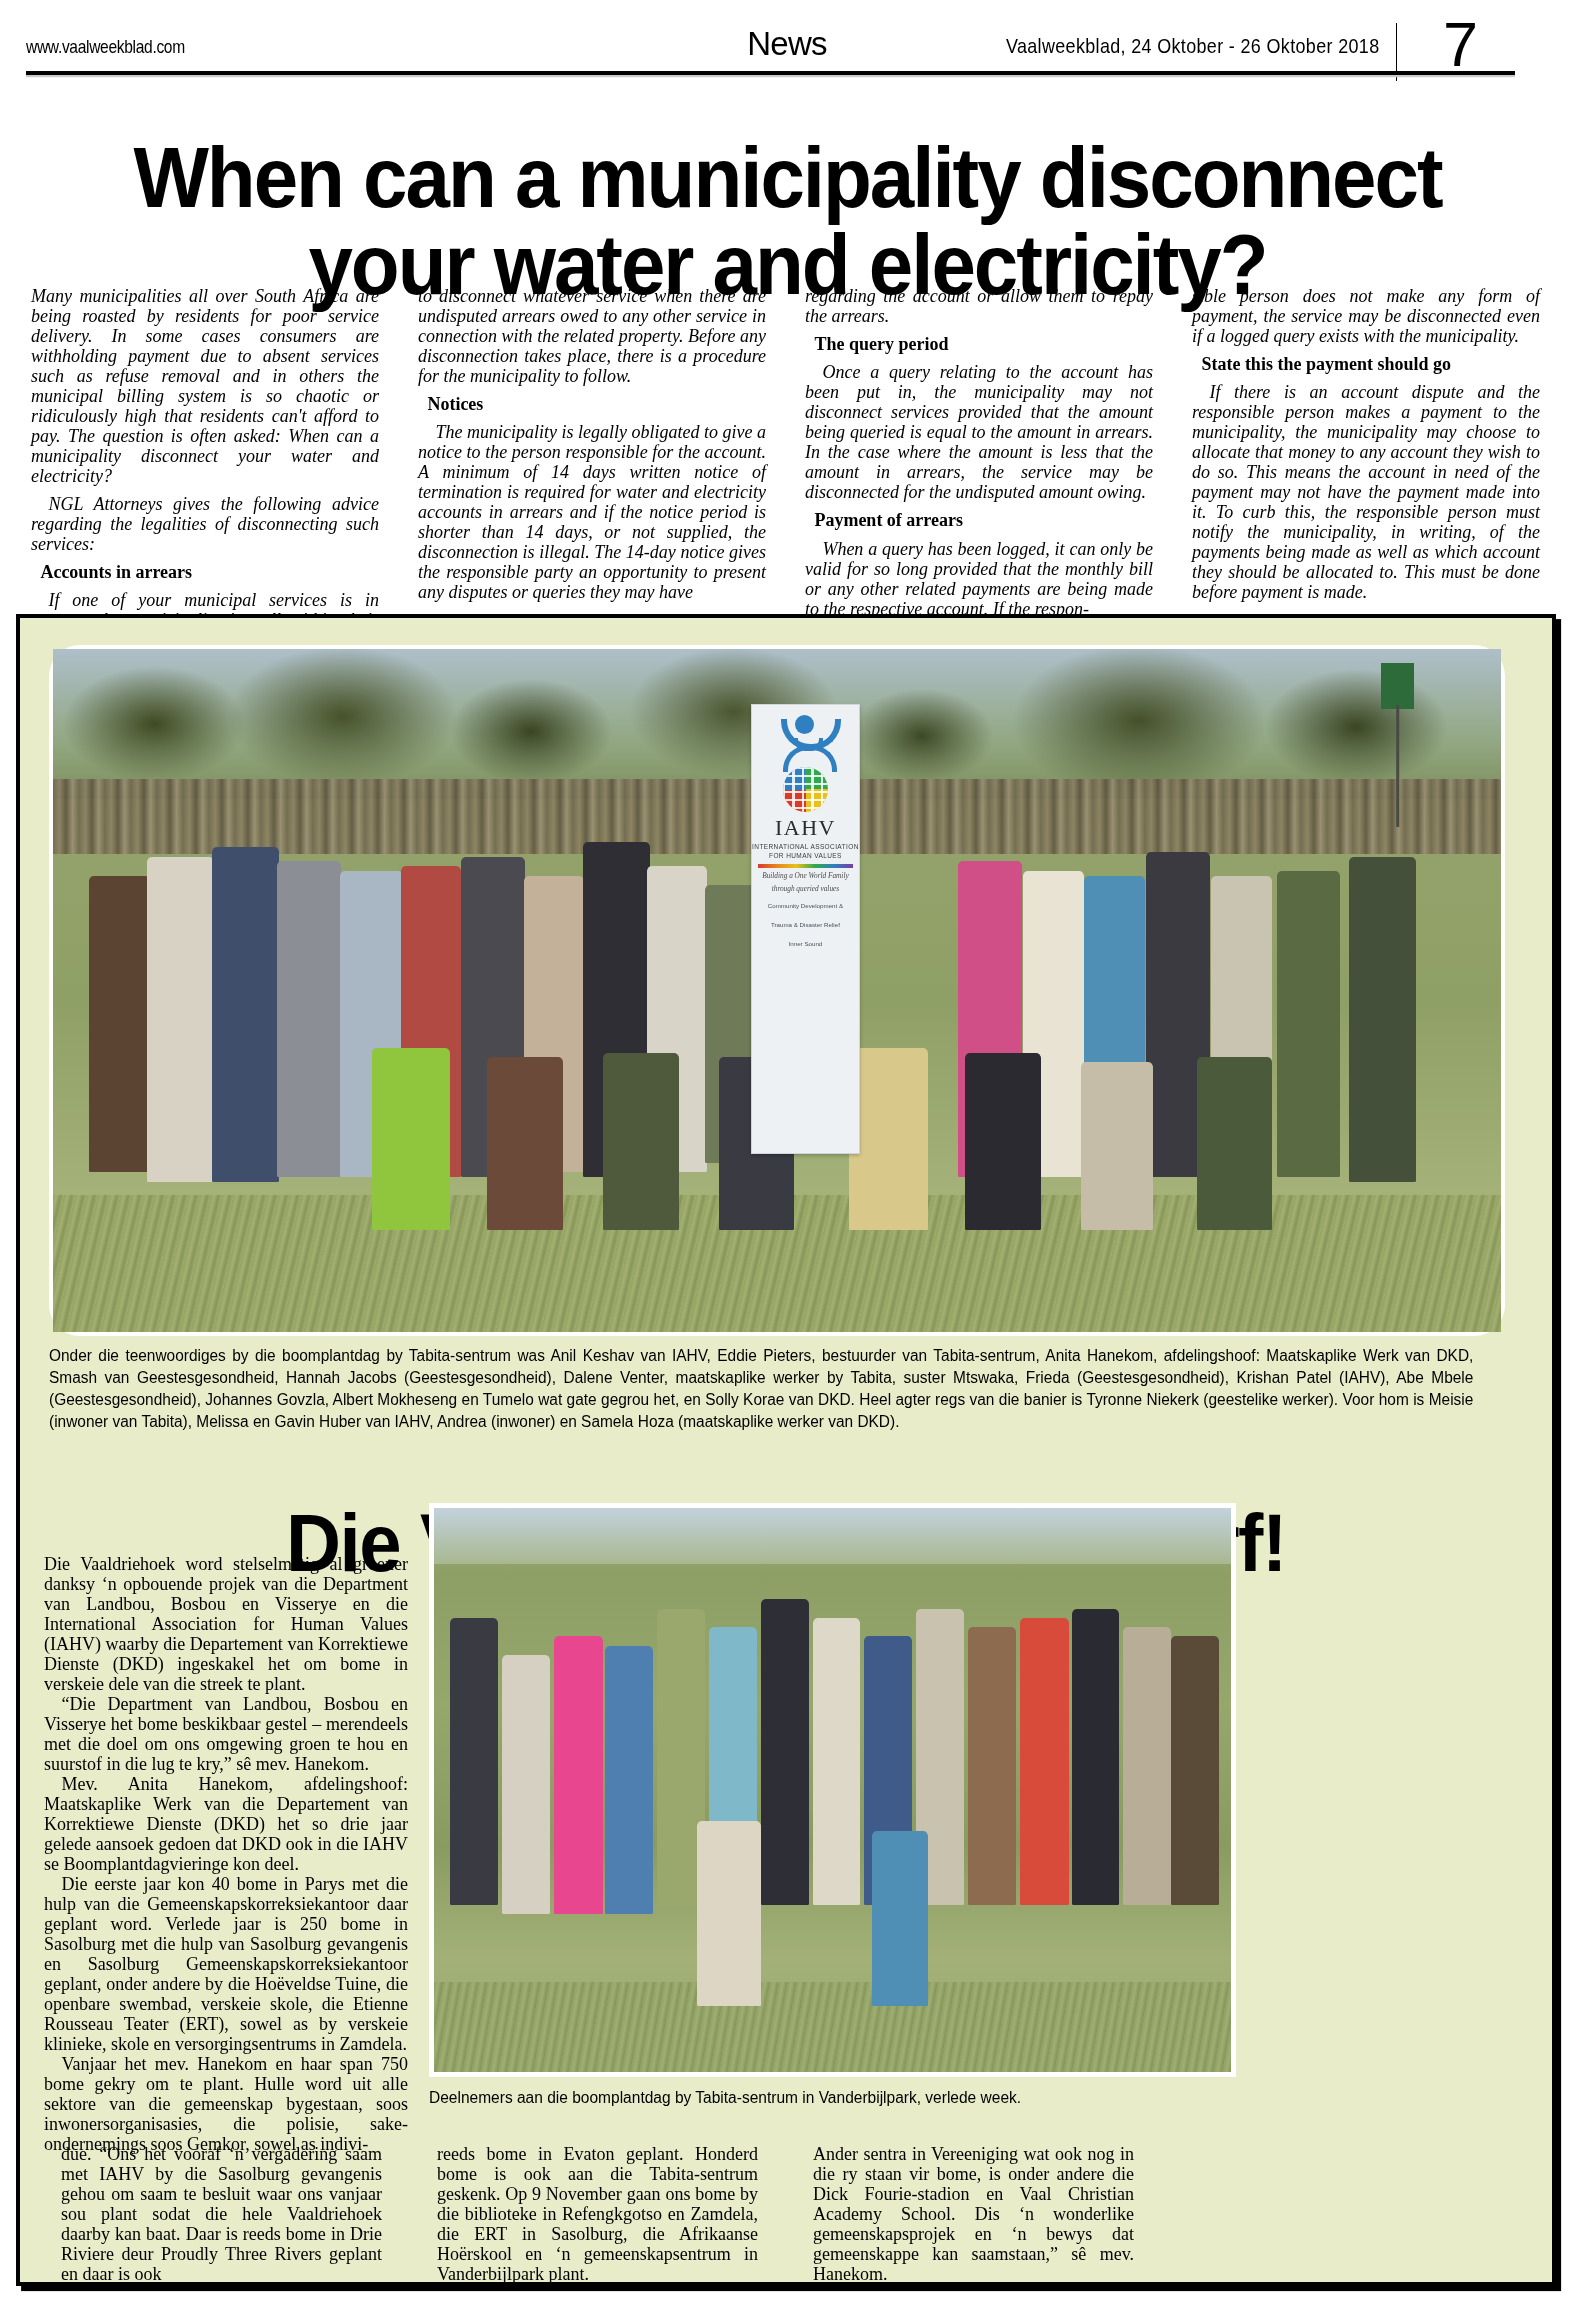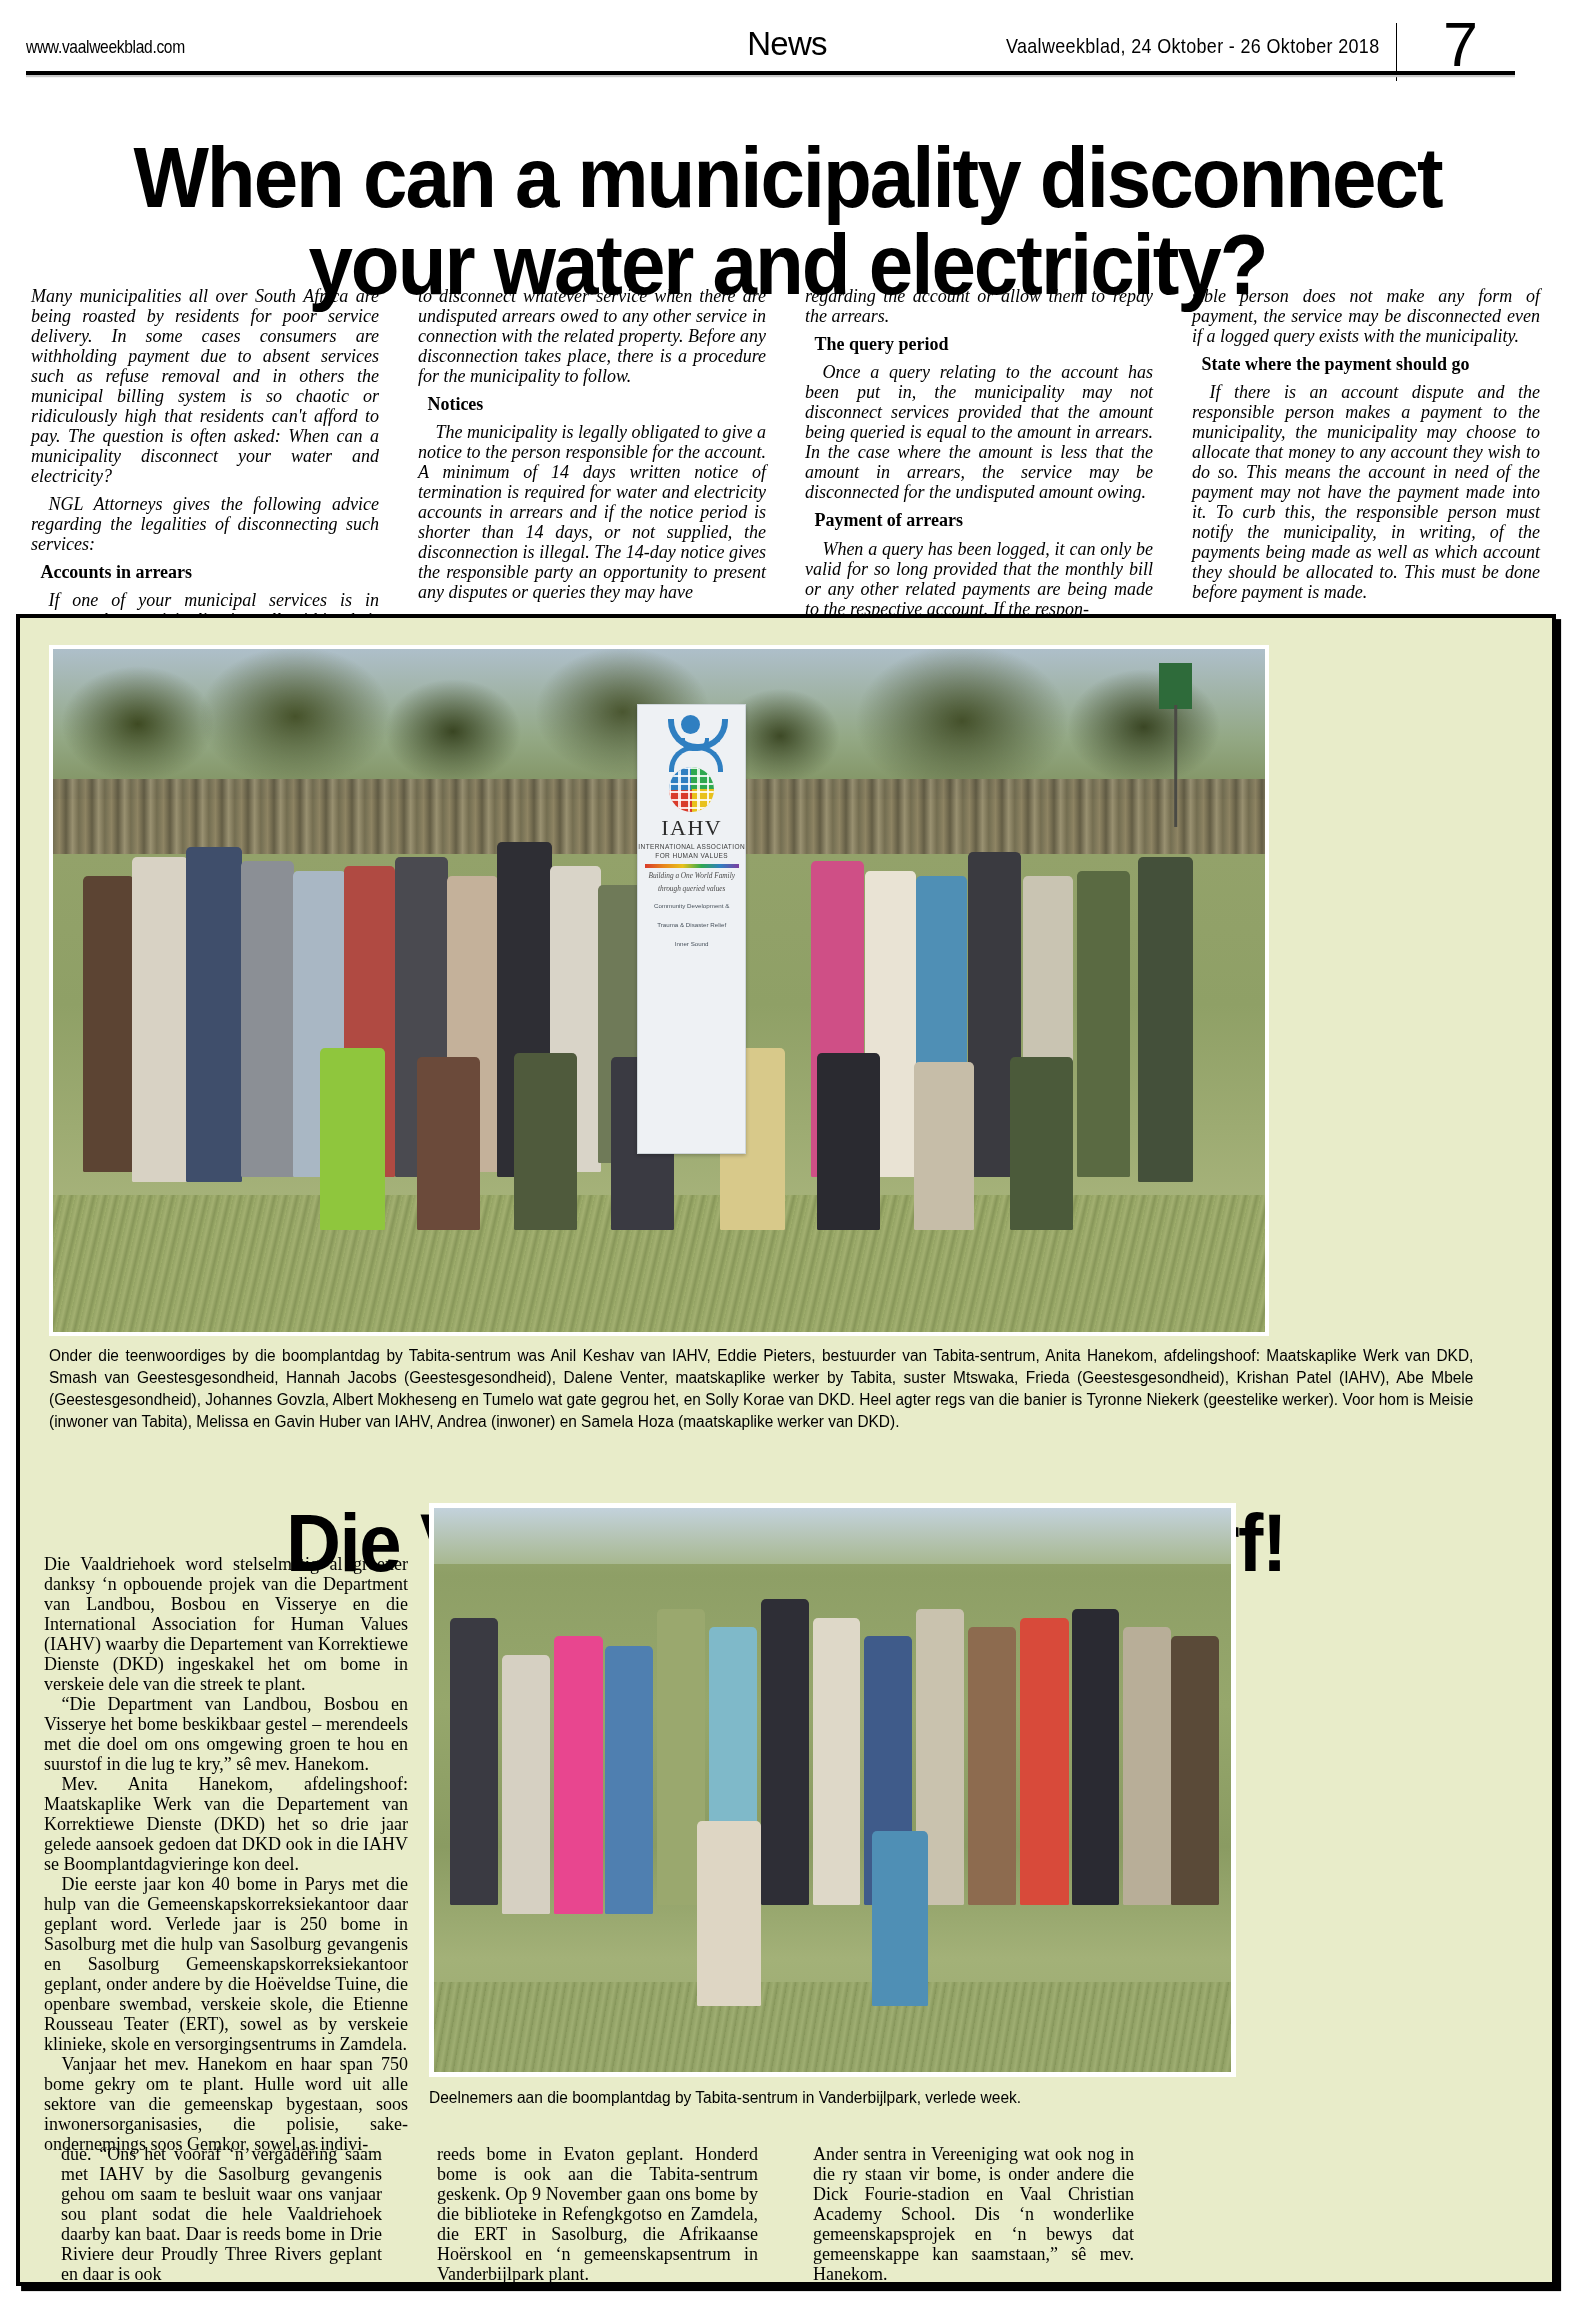--- a/index.html
+++ b/index.html
@@ -140,25 +140,26 @@
     background: #e8ecc9;
     border: 4.4px solid #000;
     box-sizing: border-box;
     box-shadow: 5.1px 5.1px 0 #000;
   }
 
   .photo1-wrap {
     position: absolute;
     left: 29px;
     top: 27px;
-    width: 1220px;
+    width: 1456px;
     height: 691px;
     background: #fff;
     padding: 4px;
     box-sizing: border-box;
+    border-radius: 31px;
   }
   .photo1 {
     width: 100%;
     height: 100%;
     position: relative;
     overflow: hidden;
     background: linear-gradient(to bottom,
       #b9cbd8 0%, #c6d4de 8%,
       #9aa86e 14%, #8b9a60 20%,
       #93a26a 30%, #8fa066 52%,
@@ -397,21 +398,21 @@
   </div>
   <div class="col">
     <p class="noindent">regarding the account or allow them to repay the arrears.</p>
     <h4>The query period</h4>
     <p>Once a query relating to the account has been put in, the municipality may not disconnect services provided that the amount being queried is equal to the amount in arrears. In the case where the amount is less that the amount in arrears, the service may be disconnected for the undisputed amount owing.</p>
     <h4>Payment of arrears</h4>
     <p>When a query has been logged, it can only be valid for so long provided that the monthly bill or any other related payments are being made to the respective account. If the respon-</p>
   </div>
   <div class="col">
     <p class="noindent">sible person does not make any form of payment, the service may be disconnected even if a logged query exists with the municipality.</p>
-    <h4>State where the payment should go</h4>
+    <h4>State this the payment should go</h4>
     <p>If there is an account dispute and the responsible person makes a payment to the municipality, the municipality may choose to allocate that money to any account they wish to do so. This means the account in need of the payment may not have the payment made into it. To curb this, the responsible person must notify the municipality, in writing, of the payments being made as well as which account they should be allocated to. This must be done before payment is made.</p>
   </div>
 </div>
 
 <div class="feature">
 
   <div class="photo1-wrap">
     <div class="photo1">
       <div class="p1-trees"></div>
       <div class="p1-crowd"></div>

